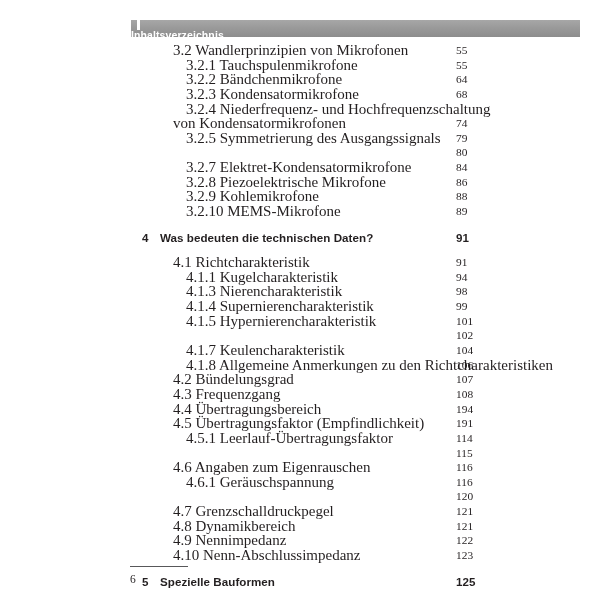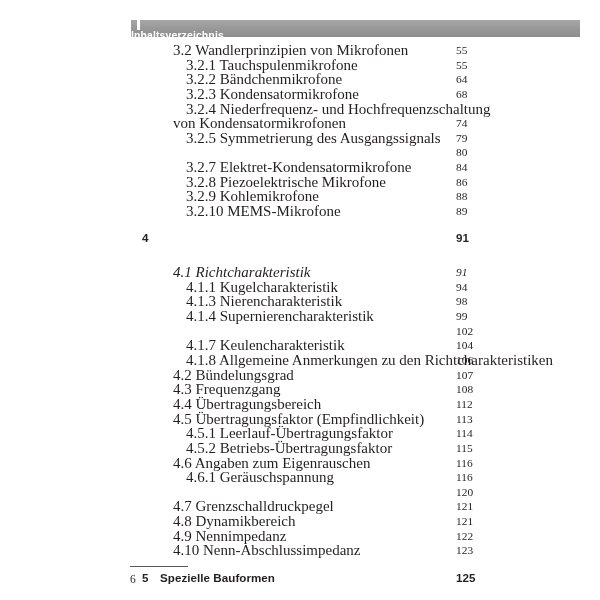--- a/index.html
+++ b/index.html
@@ -105,21 +105,21 @@
     font-weight: 700;
     letter-spacing: .05px;
     line-height: 19px;
   }
   .row.chapter .pg {
     font-family: "Liberation Sans", sans-serif;
     font-size: 11.6px;
     font-weight: 700;
     line-height: 19px;
   }
-  .row.after-chapter { margin-top: 18px; font-style: italic; }
+  .row.after-chapter { margin-top: 8px; }
 
   
   .footer-rule {
     position: absolute;
     left: 130px;
     top: 566px;
     width: 58px;
     height: 0;
     border-top: 1.6px solid #58585a;
   }
@@ -186,71 +186,75 @@
       <div class="row lvl-2">
         <span class="txt">3.2.9 Kohlemikrofone</span>
         <span class="pg">88</span>
       </div>
       <div class="row lvl-2">
         <span class="txt">3.2.10 MEMS-Mikrofone</span>
         <span class="pg">89</span>
       </div>
       <div class="row chapter">
         <span class="cnum">4</span>
+        <span class="txt">Was bedeuten die technischen Daten?</span>
         <span class="pg">91</span>
       </div>
       <div class="row lvl-1 after-chapter">
         <span class="txt">4.1 Richtcharakteristik</span>
         <span class="pg">91</span>
       </div>
       <div class="row lvl-2">
         <span class="txt">4.1.1 Kugelcharakteristik</span>
         <span class="pg">94</span>
       </div>
       <div class="row lvl-2">
         <span class="txt">4.1.3 Nierencharakteristik</span>
         <span class="pg">98</span>
       </div>
       <div class="row lvl-2">
         <span class="txt">4.1.4 Supernierencharakteristik</span>
         <span class="pg">99</span>
       </div>
       <div class="row lvl-2">
+        <span class="txt">4.1.5 Hypernierencharakteristik</span>
+        <span class="pg">101</span>
+      </div>
+      <div class="row lvl-2">
         <span class="pg">102</span>
       </div>
       <div class="row lvl-2">
         <span class="txt">4.1.7 Keulencharakteristik</span>
         <span class="pg">104</span>
       </div>
       <div class="row lvl-2">
         <span class="txt">4.1.8 Allgemeine Anmerkungen zu den Richtcharakteristiken</span>
         <span class="pg">106</span>
       </div>
       <div class="row lvl-1">
         <span class="txt">4.2 Bündelungsgrad</span>
         <span class="pg">107</span>
       </div>
       <div class="row lvl-1">
         <span class="txt">4.3 Frequenzgang</span>
         <span class="pg">108</span>
       </div>
       <div class="row lvl-1">
         <span class="txt">4.4 Übertragungsbereich</span>
-        <span class="pg">112</span>
+        <span class="pg">194</span>
       </div>
       <div class="row lvl-1">
         <span class="txt">4.5 Übertragungsfaktor (Empfindlichkeit)</span>
-        <span class="pg">113</span>
+        <span class="pg">191</span>
       </div>
       <div class="row lvl-2">
         <span class="txt">4.5.1 Leerlauf-Übertragungsfaktor</span>
         <span class="pg">114</span>
       </div>
       <div class="row lvl-2">
-        <span class="txt">4.5.2 Betriebs-Übertragungsfaktor</span>
         <span class="pg">115</span>
       </div>
       <div class="row lvl-1">
         <span class="txt">4.6 Angaben zum Eigenrauschen</span>
         <span class="pg">116</span>
       </div>
       <div class="row lvl-2">
         <span class="txt">4.6.1 Geräuschspannung</span>
         <span class="pg">116</span>
       </div>

